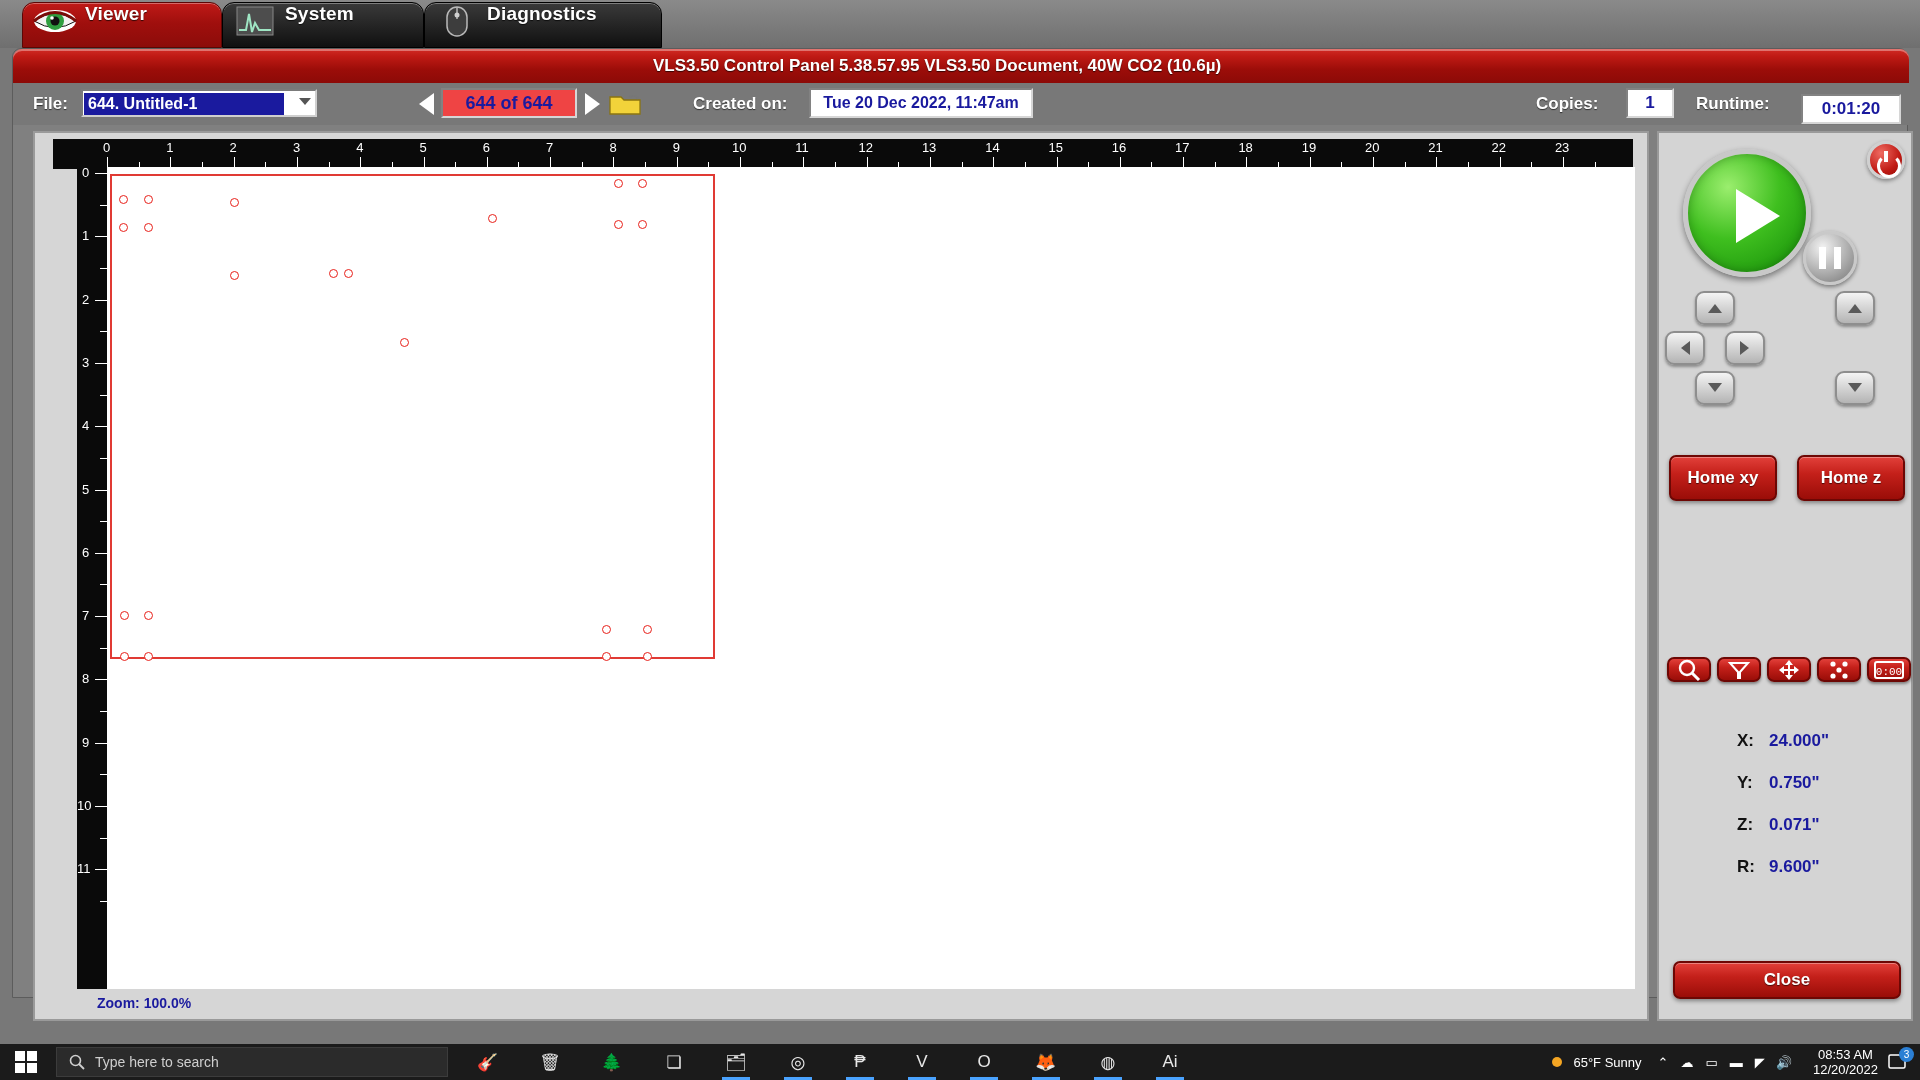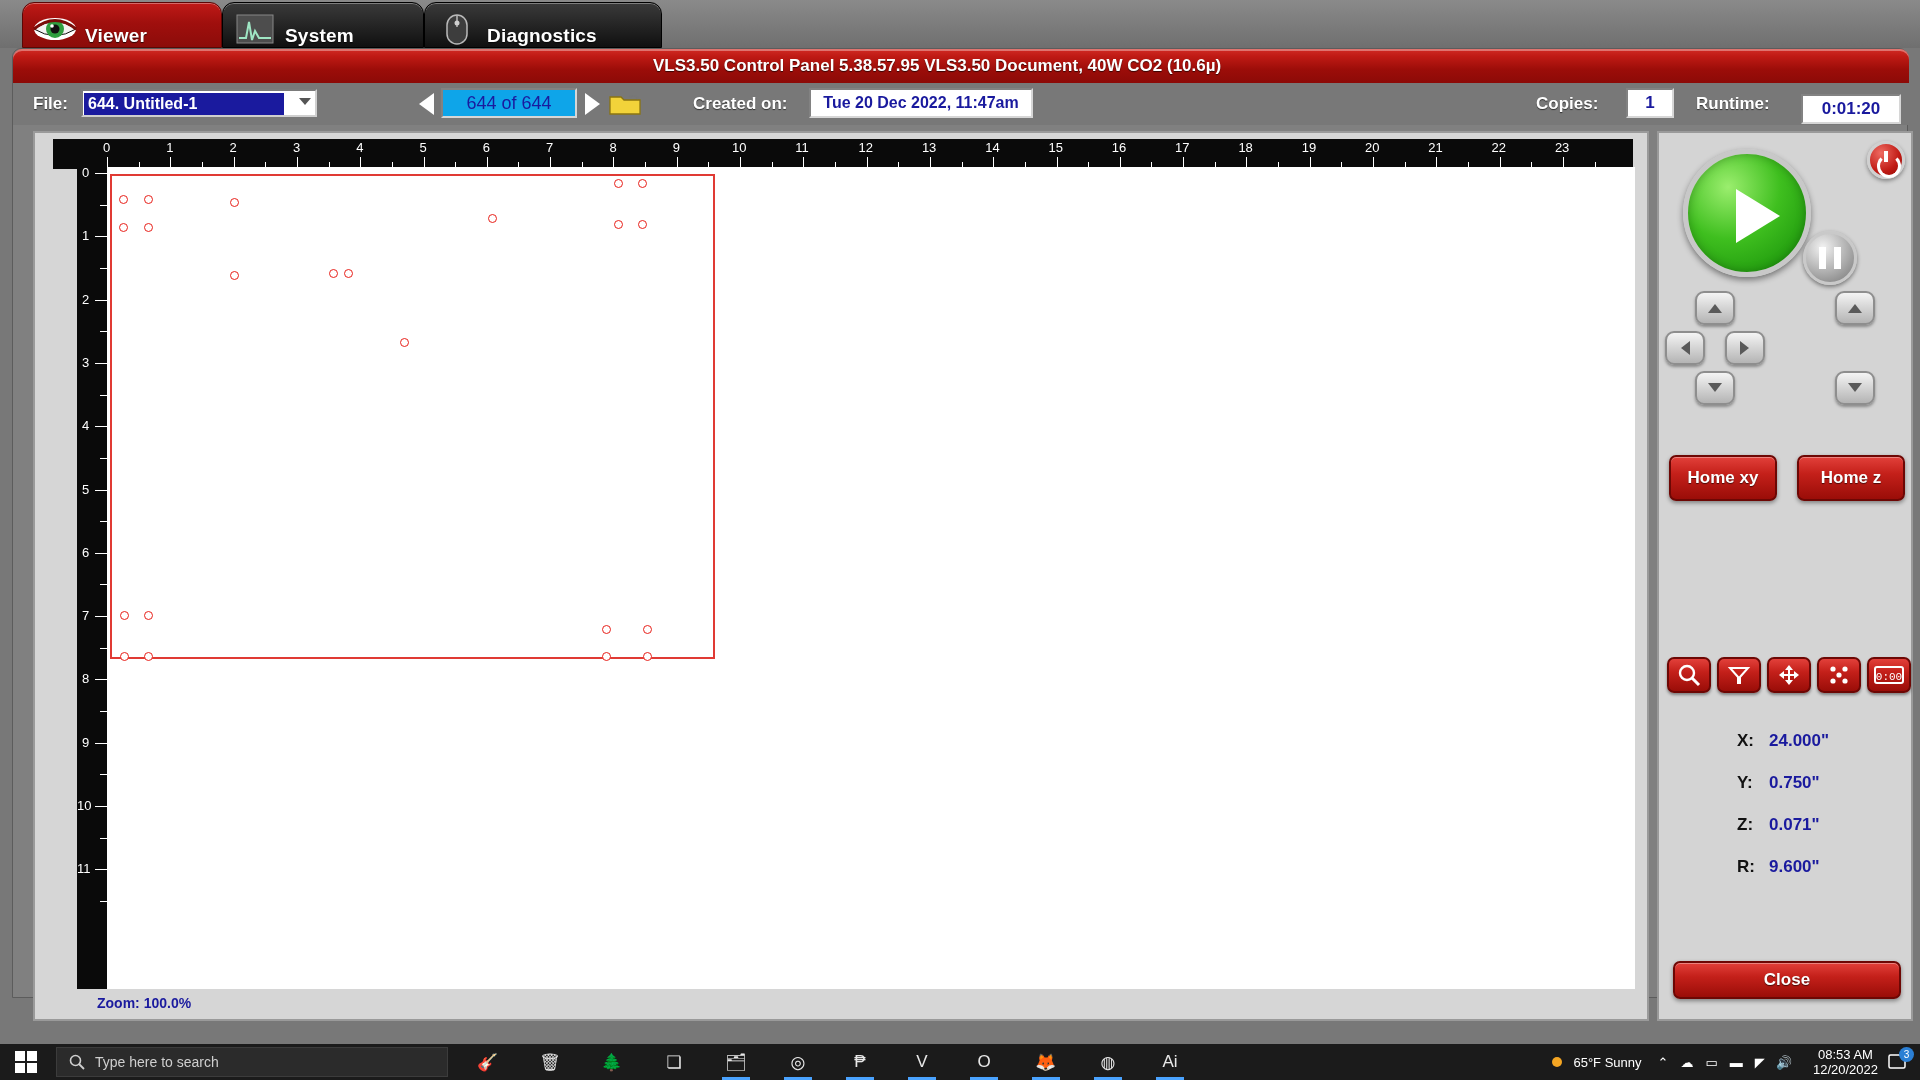--- a/index.html
+++ b/index.html
@@ -11,21 +11,21 @@
   }
   #app { position:relative; width:1920px; height:1080px; }
 
   
   .tabstrip { position:absolute; left:0; top:0; width:1920px; height:48px; background:#808080; }
   .tabstrip:before{content:"";position:absolute;left:0;top:0;width:1920px;height:48px;
      background:linear-gradient(#8a8a8a,#6f6f6f);}
   .tab {
     position:absolute; top:2px; height:46px;
     border-radius:12px 12px 0 0;
-    display:flex; align-items:flex-end;
+    display:flex; align-items:flex-start;
     color:#fff; font-weight:bold; font-size:19px;
     letter-spacing:.2px;
     box-shadow: inset 0 1px 0 rgba(255,255,255,.35);
   }
   .tab.inactive { background:linear-gradient(#3a3a3a,#101010); border:1px solid #000; }
   .tab.active   { background:linear-gradient(#c01a17 0%,#a00f0d 45%,#8c0c0a 100%); border:1px solid #5d0604;}
   .tab .tlabel { margin-left:6px; text-shadow:0 1px 1px rgba(0,0,0,.7); }
   .tab-viewer { left:22px; width:200px; }
   .tab-system { left:222px; width:202px; }
   .tab-diag   { left:424px; width:238px; }
@@ -52,22 +52,22 @@
     position:absolute; left:68px; top:6px; width:236px; height:28px;
     background:#fff; border:2px inset #cfcfcf; display:flex; align-items:center;
   }
   .combo .sel { background:#1a1a9e; color:#fff; font-weight:bold; font-size:16px;
     height:22px; line-height:22px; width:200px; padding-left:4px; margin:1px 0 0 1px; white-space:nowrap; overflow:hidden;}
   .combo .arrow { position:absolute; right:4px; top:7px; width:0;height:0;
     border-left:6px solid transparent;border-right:6px solid transparent;border-top:7px solid #555;}
   .navtri { position:absolute; top:10px; width:0;height:0; cursor:pointer;}
   .navtri.left { left:406px; border-top:11px solid transparent;border-bottom:11px solid transparent;border-right:15px solid #fff;}
   .navtri.right{ left:572px; border-top:11px solid transparent;border-bottom:11px solid transparent;border-left:15px solid #fff;}
-  .countbox { position:absolute; left:428px; top:5px; width:136px; height:30px; background:#0ea5e9;
-     border:2px inset #d6d6d6; color:#1a1a9e; font-weight:normal; font-size:18px;
+  .countbox { position:absolute; left:428px; top:5px; width:136px; height:30px; background:#ef4444;
+     border:2px inset #d6d6d6; color:#1a1a9e; font-weight:bold; font-size:18px;
      display:flex; align-items:center; justify-content:center;}
   .folder-btn { position:absolute; left:596px; top:8px; width:34px; height:26px; cursor:pointer;}
   #fb-created-label { left:680px; top:11px; }
   .createdbox { position:absolute; left:796px; top:5px; width:224px; height:30px; background:#fff;
      border:2px inset #d6d6d6; color:#1a1a9e; font-weight:bold; font-size:16px;
      display:flex; align-items:center; justify-content:center;}
   #fb-copies-label { left:1523px; top:11px; }
   .copiesbox { position:absolute; left:1613px; top:5px; width:48px; height:30px; background:#fff;
      border:2px inset #d6d6d6; color:#1a1a9e; font-weight:bold; font-size:17px;
      display:flex; align-items:center; justify-content:center;}
@@ -120,21 +120,21 @@
   .ar-up span   { margin:-4px 0 0 -7px; border-left:7px solid transparent;border-right:7px solid transparent;border-bottom:9px solid #5a5a5a;}
   .ar-down span { margin:-5px 0 0 -7px; border-left:7px solid transparent;border-right:7px solid transparent;border-top:9px solid #5a5a5a;}
   .ar-left span { margin:-7px 0 0 -4px; border-top:7px solid transparent;border-bottom:7px solid transparent;border-right:9px solid #5a5a5a;}
   .ar-right span{ margin:-7px 0 0 -5px; border-top:7px solid transparent;border-bottom:7px solid transparent;border-left:9px solid #5a5a5a;}
 
   .redbtn { position:absolute; border-radius:7px; color:#fff; font-weight:bold; font-size:17px;
      display:flex; align-items:center; justify-content:center; cursor:pointer;
      background:linear-gradient(#e2403a 0%,#c4201a 40%,#9a0d08 100%);
      border:2px solid #6d0704; box-shadow:0 2px 4px rgba(0,0,0,.4), inset 0 1px 0 rgba(255,255,255,.35);
      text-shadow:0 1px 1px rgba(0,0,0,.6);}
-  .toolbtn { position:absolute; top:524px; width:44px; height:36px; border-radius:7px; cursor:pointer;
+  .toolbtn { position:absolute; top:524px; width:44px; height:25px; border-radius:7px; cursor:pointer;
      background:linear-gradient(#e2403a 0%,#c4201a 40%,#9a0d08 100%);
      border:2px solid #6d0704; box-shadow:0 2px 3px rgba(0,0,0,.4);
      display:flex; align-items:center; justify-content:center;}
 
   .coordrow { position:absolute; font-weight:bold; font-size:17px; }
   .coordlbl { position:absolute; color:#111; }
   .coordval { position:absolute; color:#1a1a9e; }
 
   
   .statusbar { position:absolute; left:0; top:998px; width:1920px; height:46px; background:#8d8d8d;

